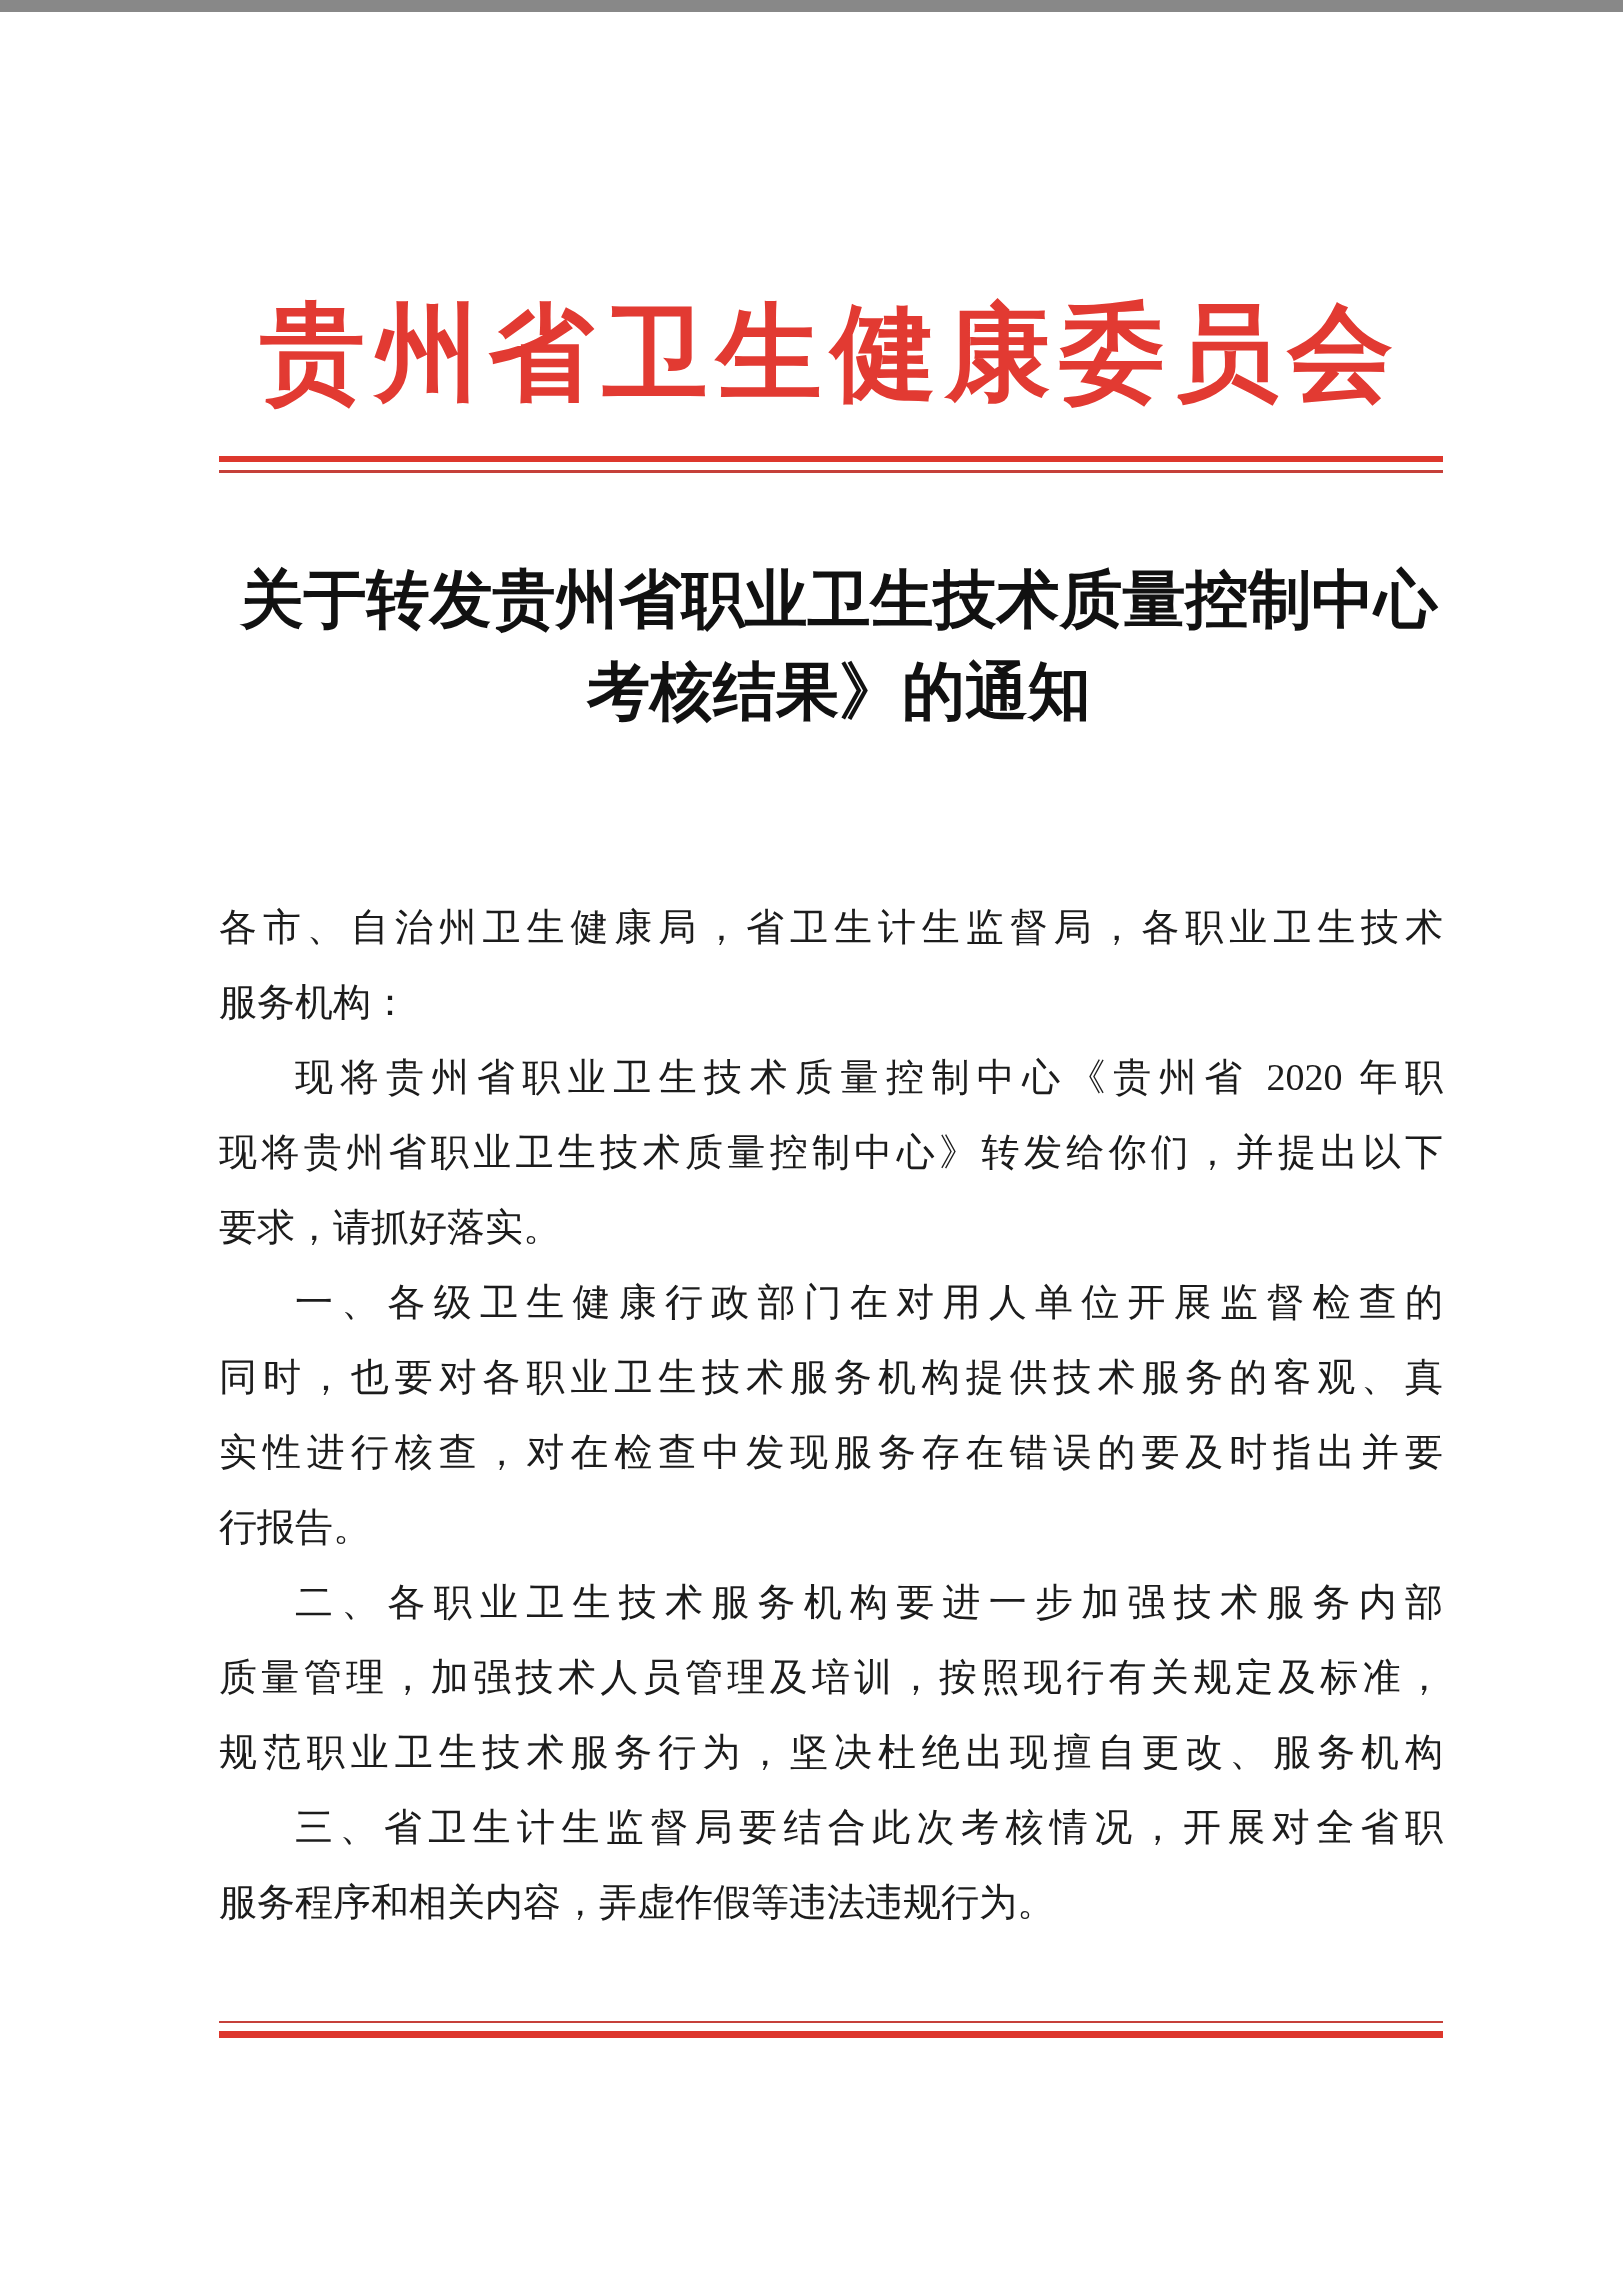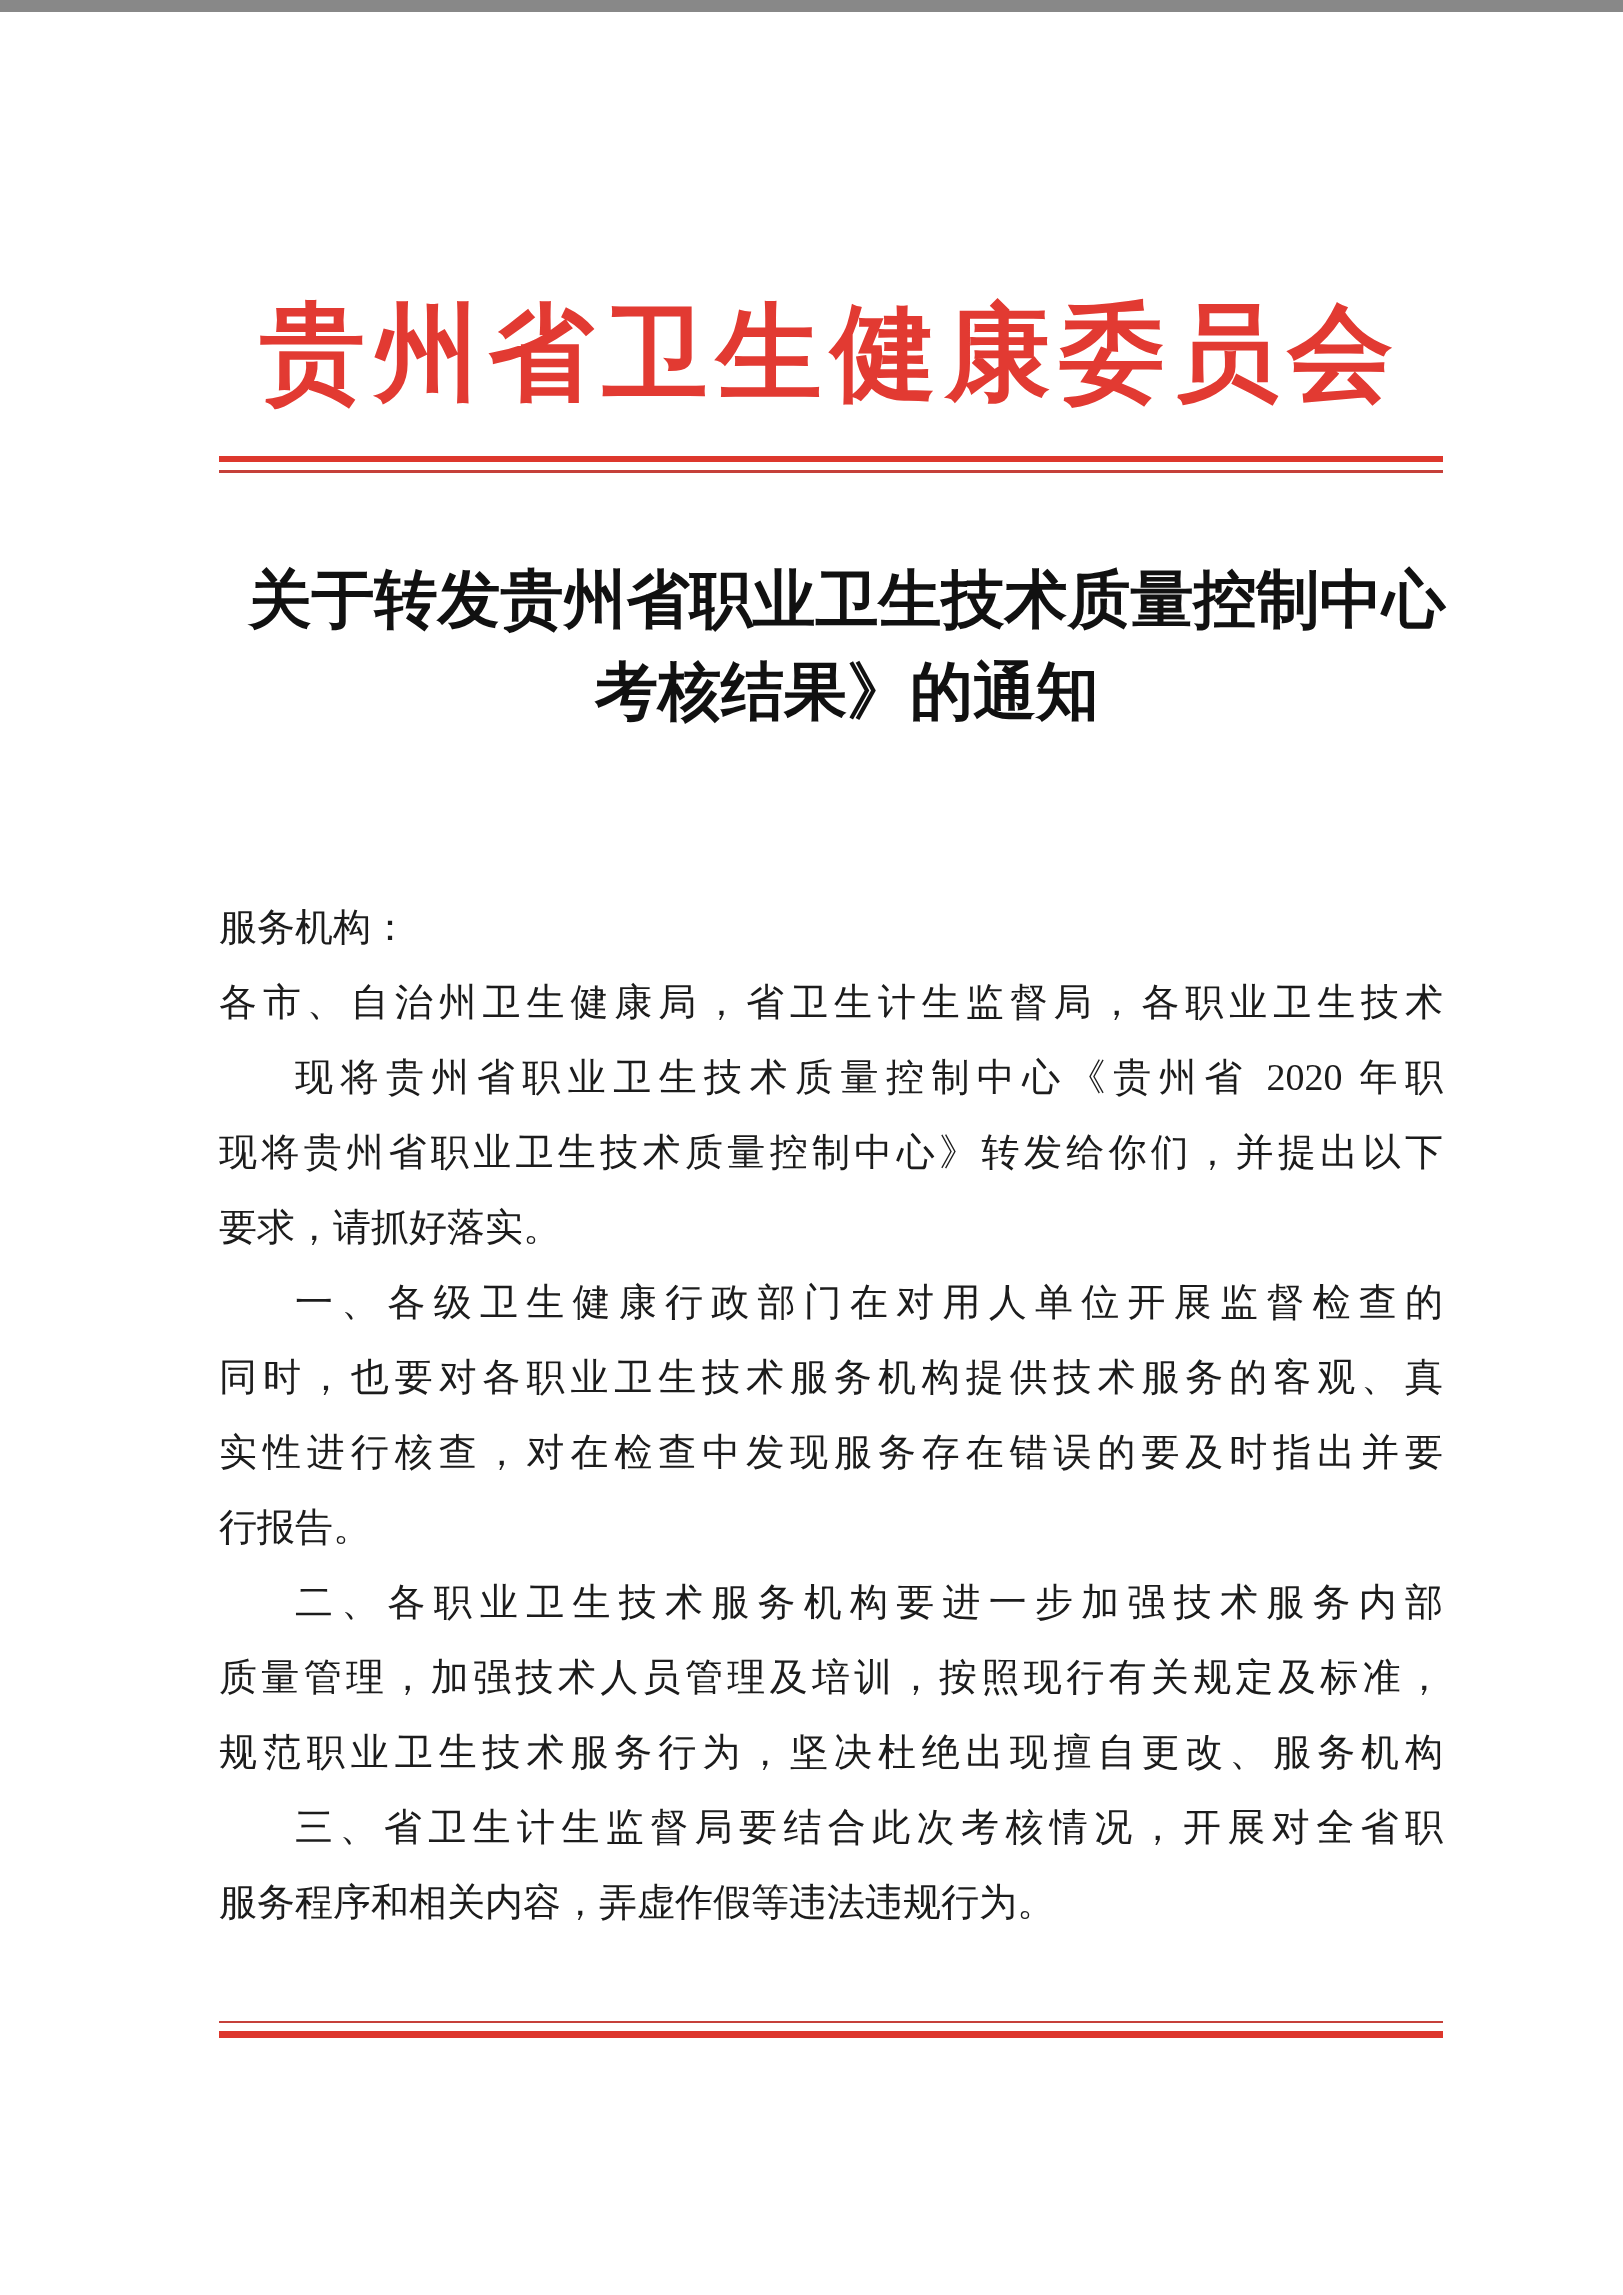--- a/index.html
+++ b/index.html
@@ -40,21 +40,21 @@
     white-space: nowrap;
   }
   .rule { position: absolute; left: 0; width: 100%; }
   .rule-top-thick   { top: 444px;  height: 5.9px;  background: var(--rule-thick-red); }
   .rule-top-thin    { top: 458px;  height: 2.6px;  background: var(--rule-thin-red); }
   .rule-bottom-thin { top: 2009px; height: 2px;  background: var(--rule-thin-red); }
   .rule-bottom-thick{ top: 2019px; height: 6.5px; background: var(--rule-thick-red); }
   .doc-title {
     position: absolute;
     top: 542px;
-    left: 16px;
+    left: 8px;
     width: 100%;
     color: #111;
   }
   .title-line {
     text-align: center;
     font-size: 63px;
     line-height: 92px;
     font-weight: 700;
     white-space: nowrap;
   }
@@ -85,22 +85,22 @@
 
     <div class="rule rule-top-thick"></div>
     <div class="rule rule-top-thin"></div>
 
     <div class="doc-title">
       <div class="title-line">关于转发贵州省职业卫生技术质量控制中心</div>
       <div class="title-line">考核结果》的通知</div>
     </div>
 
     <div class="body-block">
+      <div class="body-line fill">各市、自治州卫生健康局，省卫生计生监督局，各职业卫生技术</div>
       <div class="body-line">服务机构：</div>
-      <div class="body-line fill">各市、自治州卫生健康局，省卫生计生监督局，各职业卫生技术</div>
       <div class="body-line indent fill">现将贵州省职业卫生技术质量控制中心《贵州省 2020 年职</div>
       <div class="body-line fill">现将贵州省职业卫生技术质量控制中心》转发给你们，并提出以下</div>
       <div class="body-line">要求，请抓好落实。</div>
       <div class="body-line indent fill">一、各级卫生健康行政部门在对用人单位开展监督检查的</div>
       <div class="body-line fill">同时，也要对各职业卫生技术服务机构提供技术服务的客观、真</div>
       <div class="body-line fill">实性进行核查，对在检查中发现服务存在错误的要及时指出并要</div>
       <div class="body-line">行报告。</div>
       <div class="body-line indent fill">二、各职业卫生技术服务机构要进一步加强技术服务内部</div>
       <div class="body-line fill">质量管理，加强技术人员管理及培训，按照现行有关规定及标准，</div>
       <div class="body-line fill">规范职业卫生技术服务行为，坚决杜绝出现擅自更改、服务机构</div>

